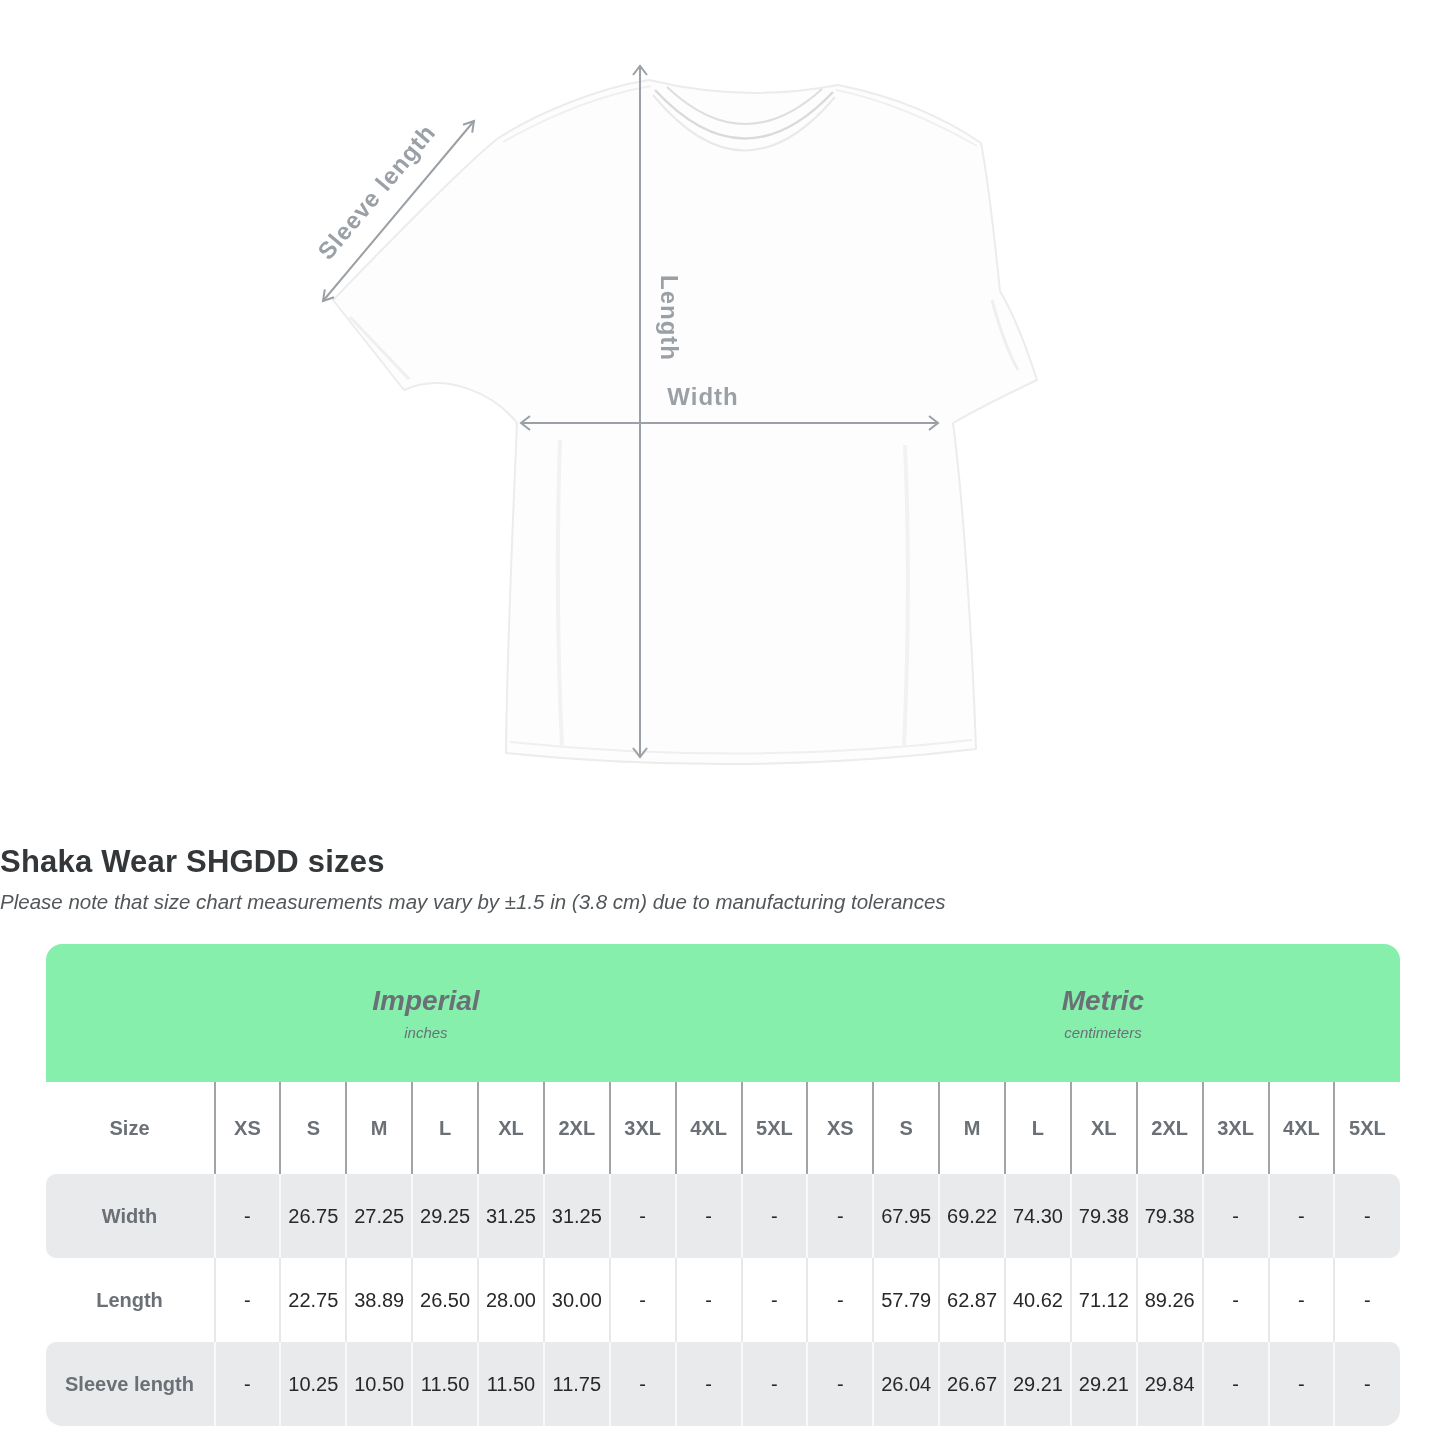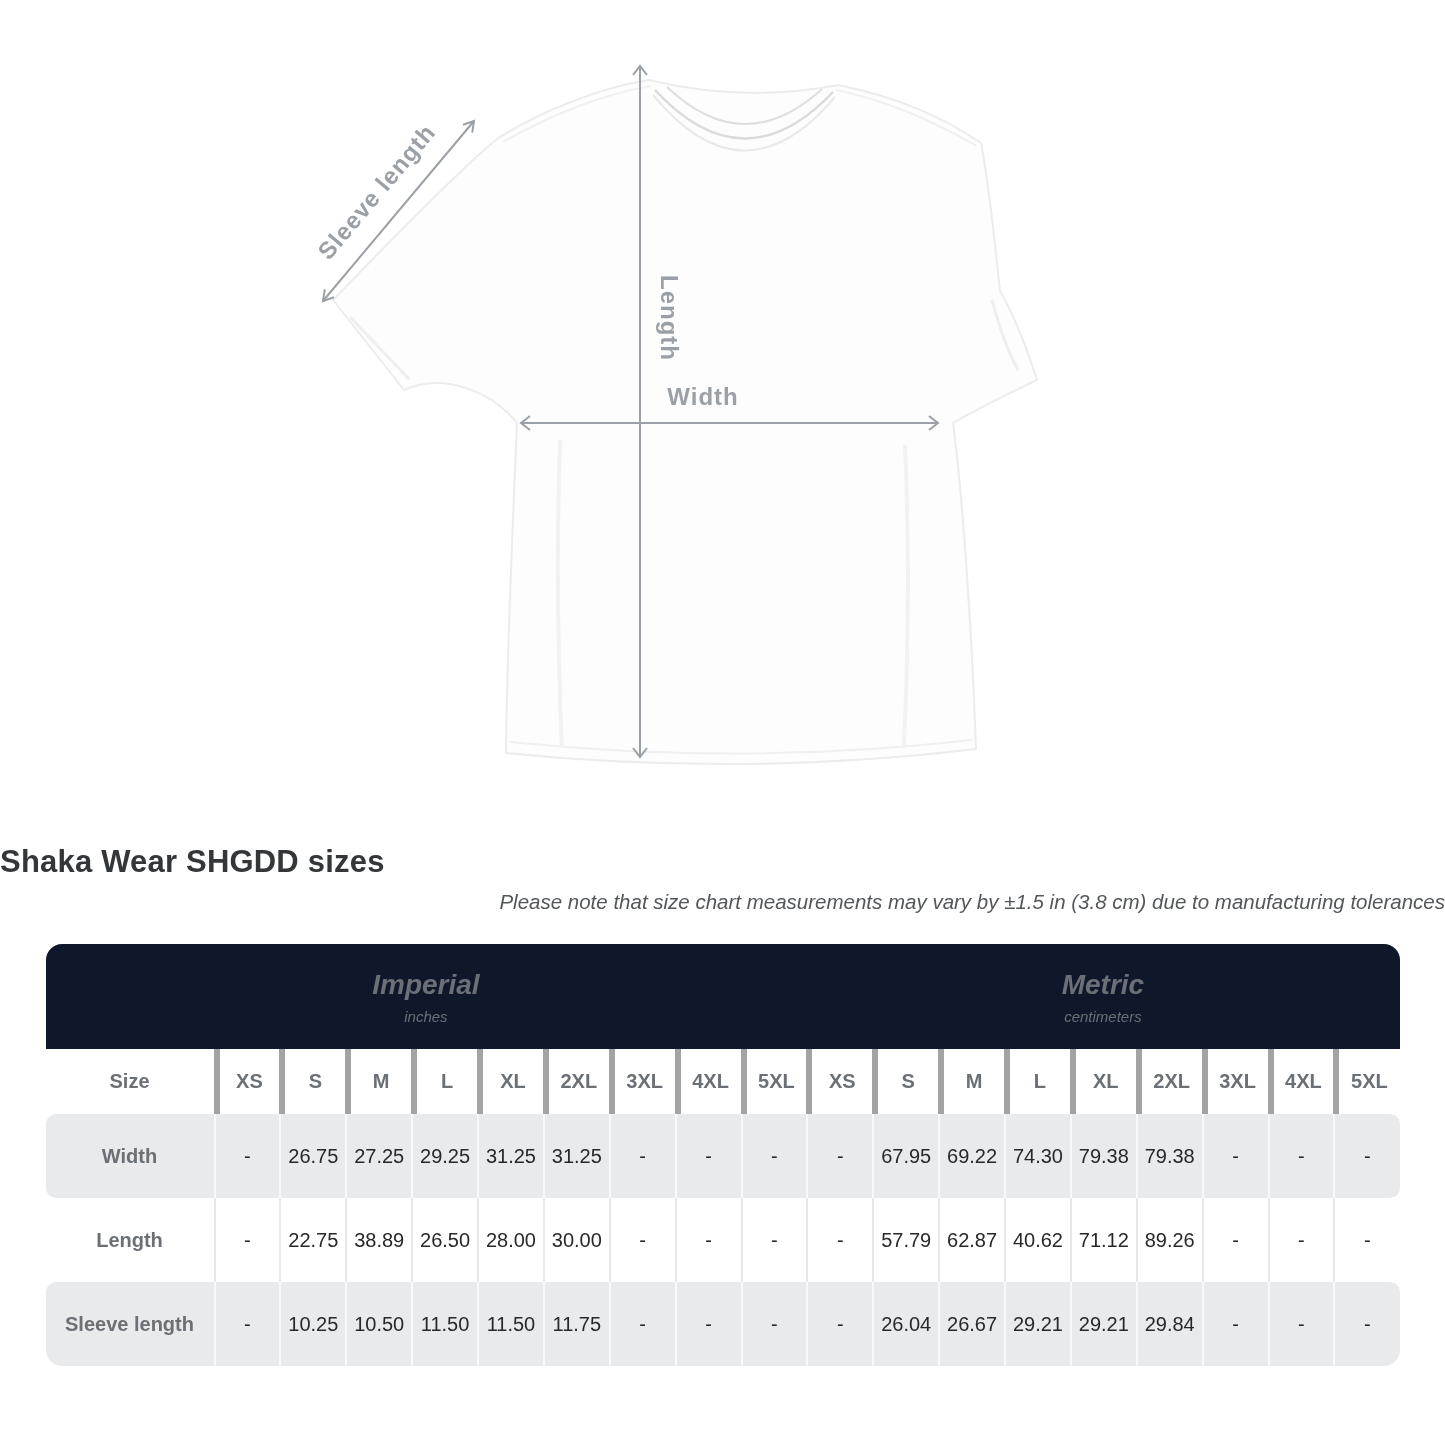--- a/index.html
+++ b/index.html
@@ -16,46 +16,46 @@
 
   .chart-title {
     margin: 22px 0 0 0;
     text-align: left;
     font-size: 31px;
     font-weight: bold;
     color: #343739;
     letter-spacing: 0.2px;
   }
   .chart-note {
-    margin: 10px 0 0 0;
-    text-align: right;
+    margin: 10px 8px 0 0;
+    text-align: left;
     font-style: italic;
     font-size: 20.5px;
     color: #53575a;
   }
 
   .table-wrap { width: 1354px; margin: 30px auto 0 auto; }
   table.sizes-table {
     width: 1354px;
     table-layout: fixed;
     border-collapse: separate;
     border-spacing: 0;
   }
   td, th { text-align: center; vertical-align: middle; padding: 0; }
 
   
-  .band td { background: #0f172a; height: 105px; }
+  .band td { background: #86efac; height: 138px; }
   .band td.first { border-top-left-radius: 16px; }
   .band td.last  { border-top-right-radius: 16px; }
   .grp-label { font-size: 28px; font-weight: bold; font-style: italic; color: #6b7076; }
   .grp-unit  { font-size: 15px; font-style: italic; color: #6b7076; margin-top: 7px; }
 
   
-  .head-row th { background: #ffffff; height: 65px; font-size: 20px; font-weight: bold; color: #6b7076; }
-  .head-row th + th { border-left: 6px solid #a3a3a3; }
+  .head-row th { background: #ffffff; height: 92px; font-size: 20px; font-weight: bold; color: #6b7076; }
+  .head-row th + th { border-left: 2px solid #a3a3a3; }
 
   
   .data-row td { height: 84px; font-size: 20px; color: #26282a; }
   .data-row td.rowlabel { font-weight: bold; color: #6b7076; }
   .data-row.gray td { background: #e9eaeb; }
   .data-row.gray td + td { border-left: 2px solid #f9f9fa; }
   .data-row.white td { background: #ffffff; }
   .data-row.white td + td { border-left: 2px solid #e7e8e9; }
   .data-row.gray td.first { border-top-left-radius: 10px; border-bottom-left-radius: 10px; }
   .data-row.gray td.last  { border-top-right-radius: 10px; border-bottom-right-radius: 10px; }

